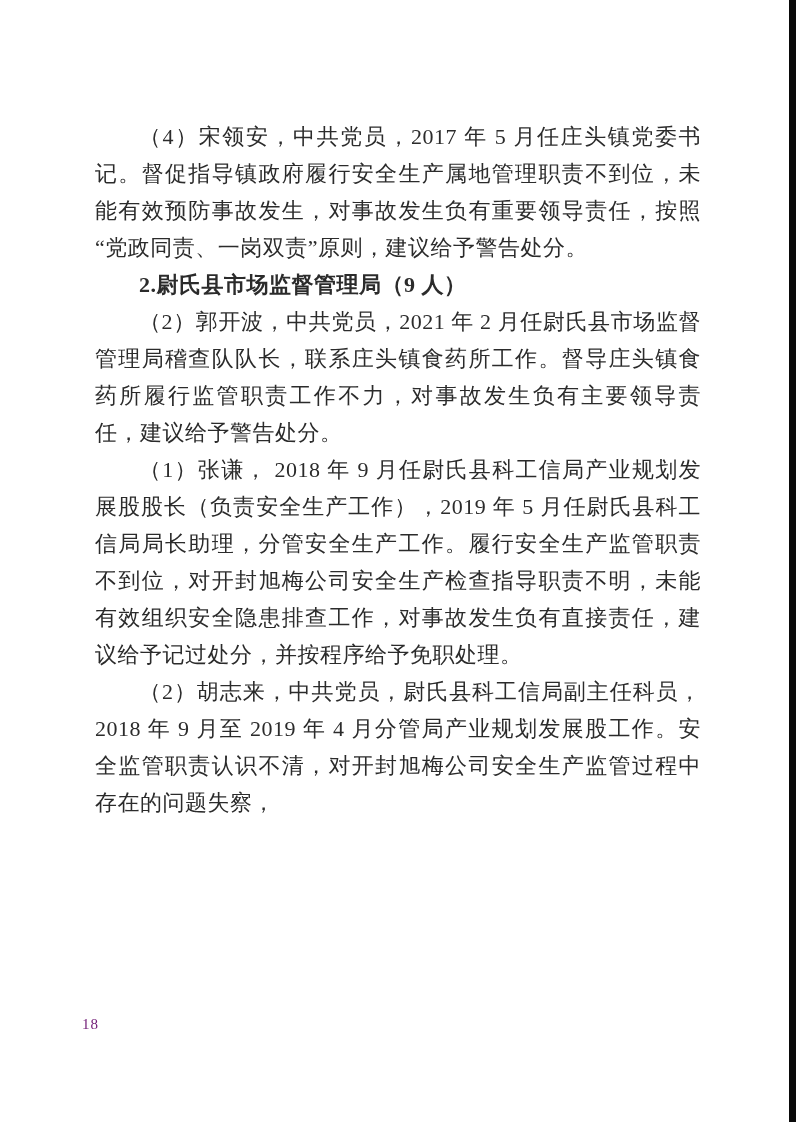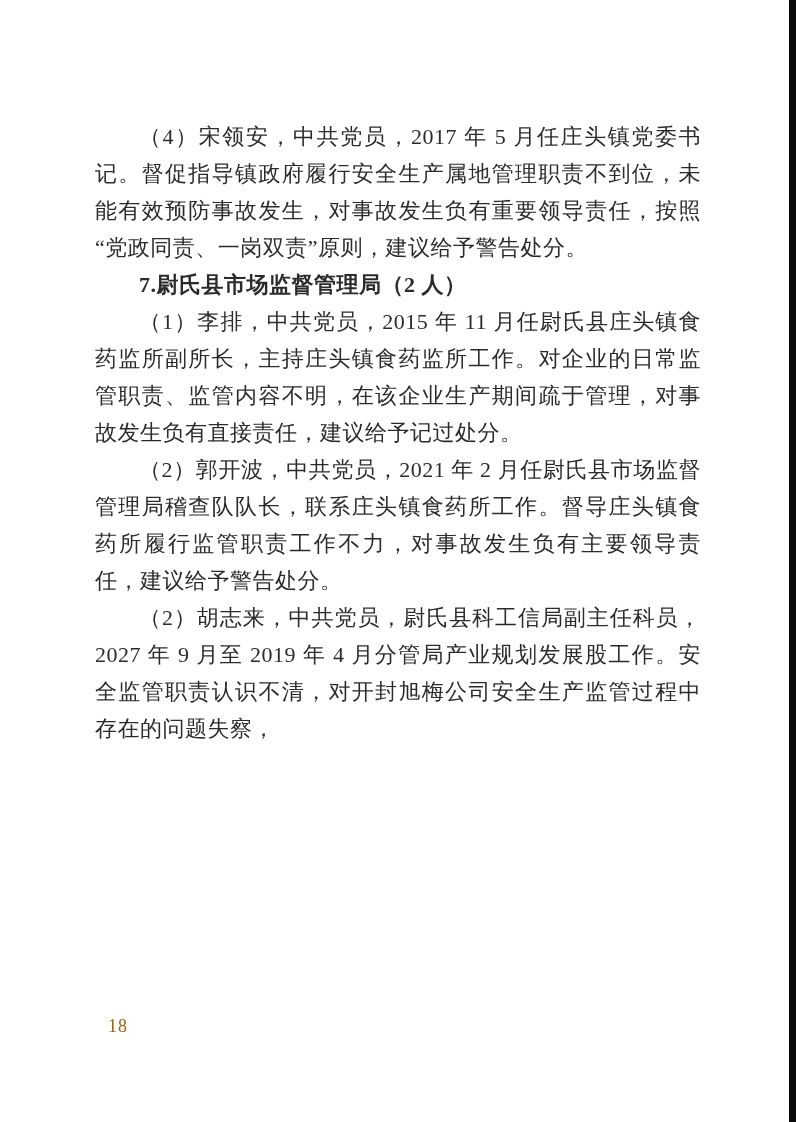--- a/index.html
+++ b/index.html
@@ -36,37 +36,37 @@
   }
   .content p {
     margin: 0;
     text-indent: 2em;
   }
   .content p.heading {
     font-weight: bold;
   }
   .page-number {
     position: absolute;
-    left: 108px;
+    left: 82px;
     top: 1016px;
-    font-size: 18px;
+    font-size: 15px;
     letter-spacing: 1px;
-    color: #a16207;
+    color: #701a75;
   }
 </style>
 </head>
 <body>
 
 <div class="page">
 
   <div class="content">
     <p class="body">（4）宋领安，中共党员，2017 年 5 月任庄头镇党委书记。督促指导镇政府履行安全生产属地管理职责不到位，未能有效预防事故发生，对事故发生负有重要领导责任，按照“党政同责、一岗双责”原则，建议给予警告处分。</p>
-    <p class="heading">7.尉氏县市场监督管理局（2 人）</p>
-    <p class="body">（1）李排，中共党员，2015 年 11 月任尉氏县庄头镇食药监所副所长，主持庄头镇食药监所工作。对企业的日常监管职责、监管内容不明，在该企业生产期间疏于管理，对事故发生负有直接责任，建议给予记过处分。</p>
+    <p class="heading">2.尉氏县市场监督管理局（9 人）</p>
     <p class="body">（2）郭开波，中共党员，2021 年 2 月任尉氏县市场监督管理局稽查队队长，联系庄头镇食药所工作。督导庄头镇食药所履行监管职责工作不力，对事故发生负有主要领导责任，建议给予警告处分。</p>
-    <p class="body">（2）胡志来，中共党员，尉氏县科工信局副主任科员，2027 年 9 月至 2019 年 4 月分管局产业规划发展股工作。安全监管职责认识不清，对开封旭梅公司安全生产监管过程中存在的问题失察，</p>
+    <p class="body">（1）张谦， 2018 年 9 月任尉氏县科工信局产业规划发展股股长（负责安全生产工作），2019 年 5 月任尉氏县科工信局局长助理，分管安全生产工作。履行安全生产监管职责不到位，对开封旭梅公司安全生产检查指导职责不明，未能有效组织安全隐患排查工作，对事故发生负有直接责任，建议给予记过处分，并按程序给予免职处理。</p>
+    <p class="body">（2）胡志来，中共党员，尉氏县科工信局副主任科员，2018 年 9 月至 2019 年 4 月分管局产业规划发展股工作。安全监管职责认识不清，对开封旭梅公司安全生产监管过程中存在的问题失察，</p>
   </div>
 
   <div class="page-number">18</div>
 
   <div class="edge-bar"></div>
 
 </div>
 
 </body></html>

